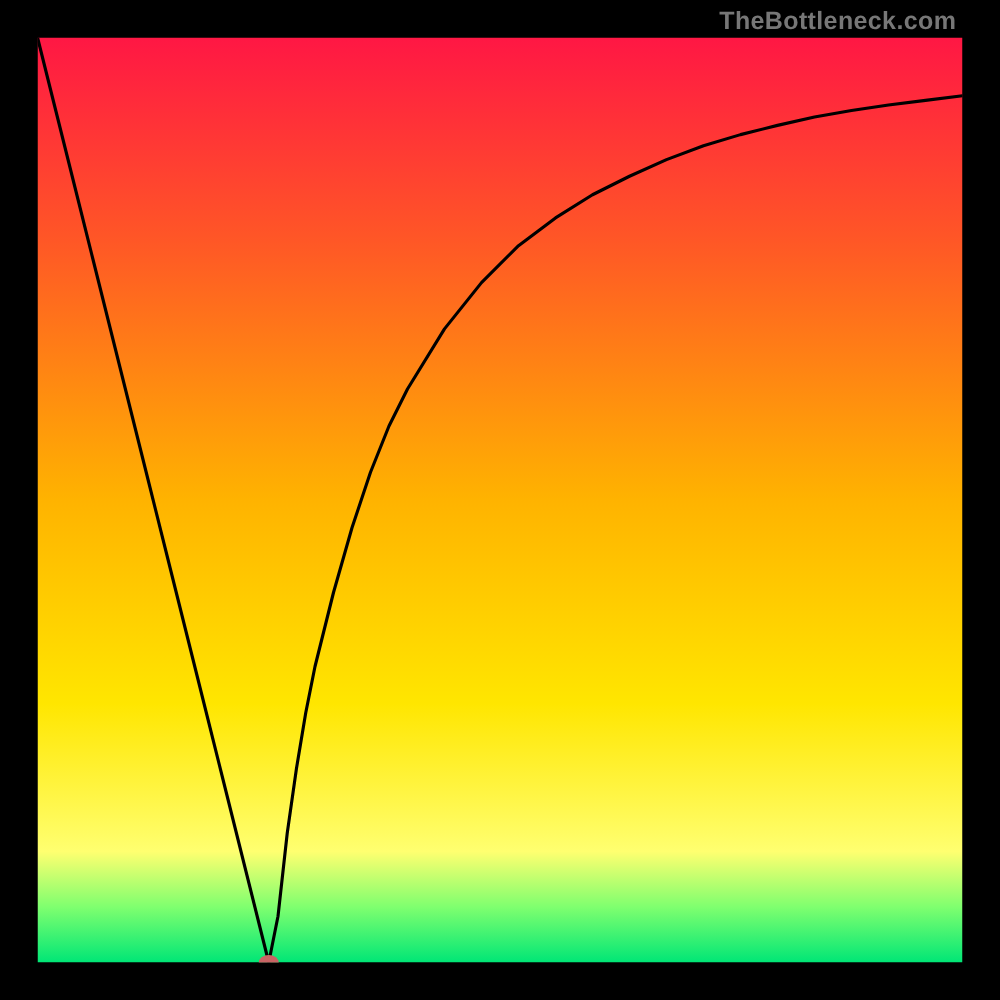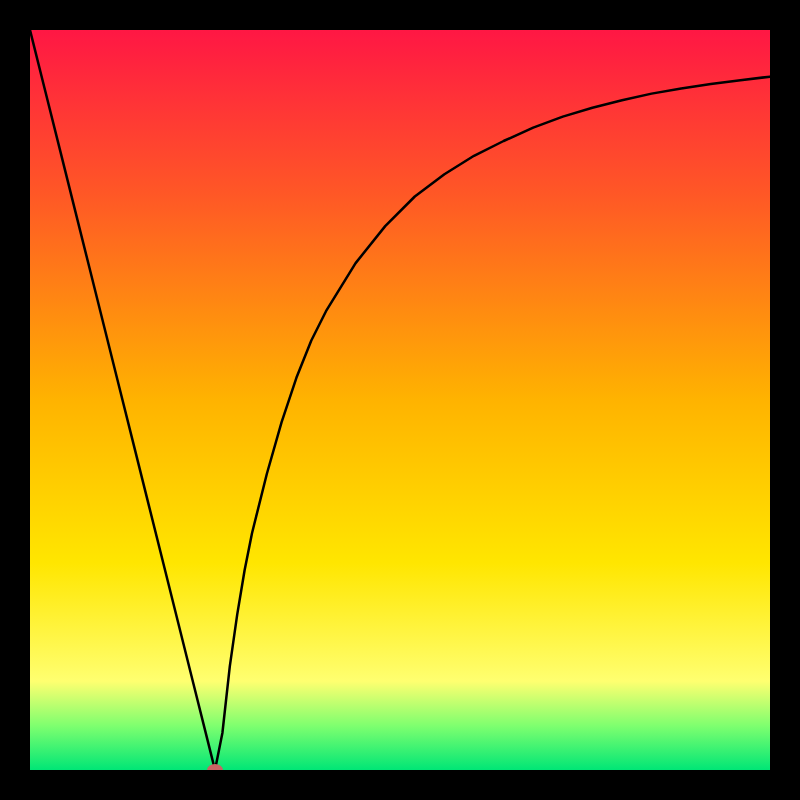--- a/index.html
+++ b/index.html
@@ -38,20 +38,21 @@
     text-align: right;
     font-family: Arial, Helvetica, sans-serif;
     pointer-events: none;
   }
 </style>
 </head>
 <body>
 
 <div class="frame">
 
+  <div class="watermark">TheBottleneck.com</div>
 
   <div class="plot">
     <svg id="chart-svg" width="740" height="740" viewBox="0 0 740 740">
       <defs>
         <linearGradient id="bgGrad" x1="0" y1="0" x2="0" y2="1">
           <stop id="g0" offset="0%" stop-color="#ff1744"></stop>
           <stop id="g1" offset="22%" stop-color="#ff5726"></stop>
           <stop id="g2" offset="50%" stop-color="#ffb300"></stop>
           <stop id="g3" offset="72%" stop-color="#ffe600"></stop>
           <stop id="g4" offset="88%" stop-color="#ffff70"></stop>

